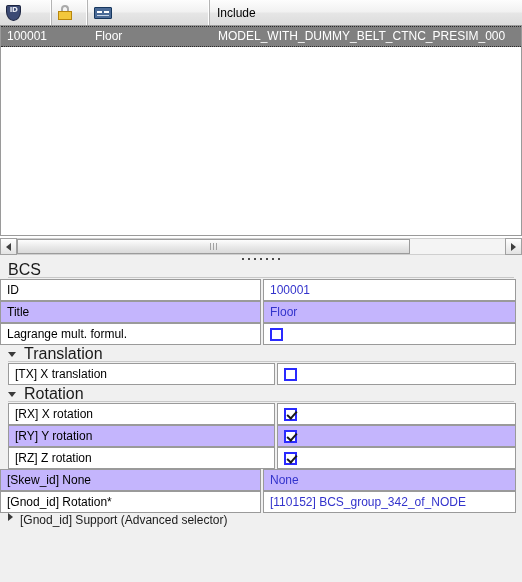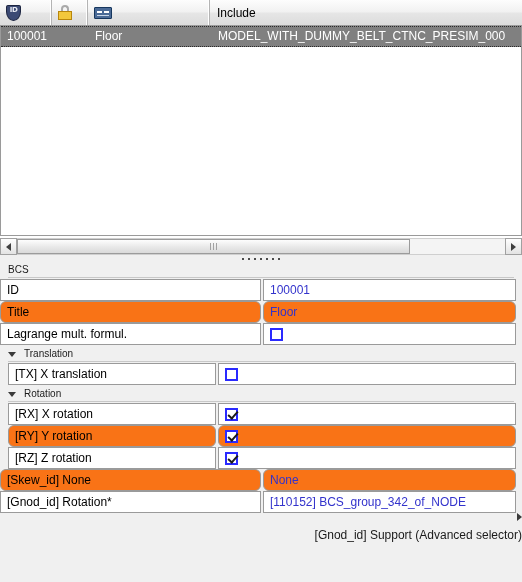--- a/index.html
+++ b/index.html
@@ -251,21 +251,21 @@
 
   .group-head {
     height: 18px;
     display: flex;
     align-items: center;
     padding-left: 8px;
     position: relative;
     background: #f0f0f0;
   }
   .group-head .gh-label {
-    font-size: 10px;
+    font-size: 16px;
     color: #1a1a1a;
     padding: 0 6px 0 8px;
     background: #f0f0f0;
     position: relative;
     z-index: 2;
     line-height: 14px;
   }
   .group-head .gh-rule {
     position: absolute;
     left: 8px; right: 8px;
@@ -312,49 +312,48 @@
     background: #ffffff;
     color: #000000;
   }
   .prow .pval {
     flex: 1 1 auto;
     background: #ffffff;
     color: #3333cc;
     margin-left: 2px;
     margin-right: 6px;
   }
-  .prow.alt .pname, .prow.alt .pval { background: #f97316; border-radius: 6px; }
-
-  .prow.indent .pname { margin-left: 8px; width: 208px; }
+  .prow.alt .pname, .prow.alt .pval { background: #c4b5fd; }
+
+  .prow.indent .pname { margin-left: 8px; width: 267px; }
 
   .chk {
     width: 13px; height: 13px;
     box-sizing: border-box;
     border: 2px solid #2a2aff;
     background: #ffffff;
     position: relative;
   }
   .chk.checked::after {
     content: "";
     position: absolute;
     left: 3px; top: -1px;
     width: 4px; height: 8px;
     border: solid #1a1a1a;
     border-width: 0 2px 2px 0;
     transform: rotate(42deg);
   }
 
   .foot-row {
     display: flex;
-    align-items: flex-end;
+    align-items: flex-start;
     height: 20px;
-    padding-left: 16px;
+    padding-left: 8px;
     gap: 7px;
     background: #f0f0f0;
-    flex-direction: column;
   }
   .foot-row .fr-label { font-size: 12px; color: #1a1a1a; }
 </style>
 </head>
 <body>
 
 <div id="list-panel">
 
   <div class="list-header">
     <div class="hdr-cell hdr-id">

